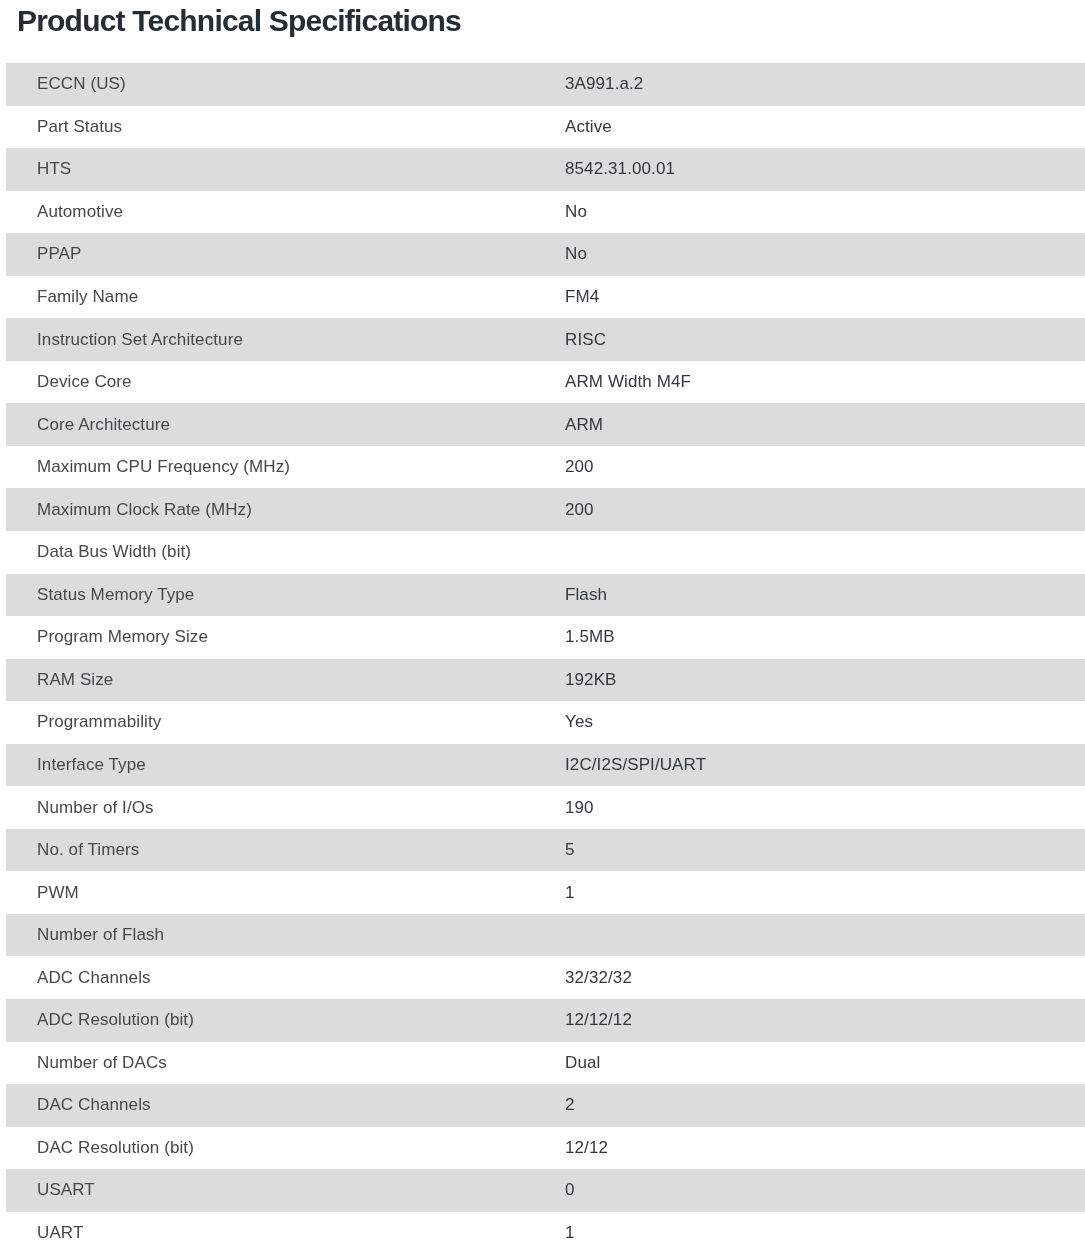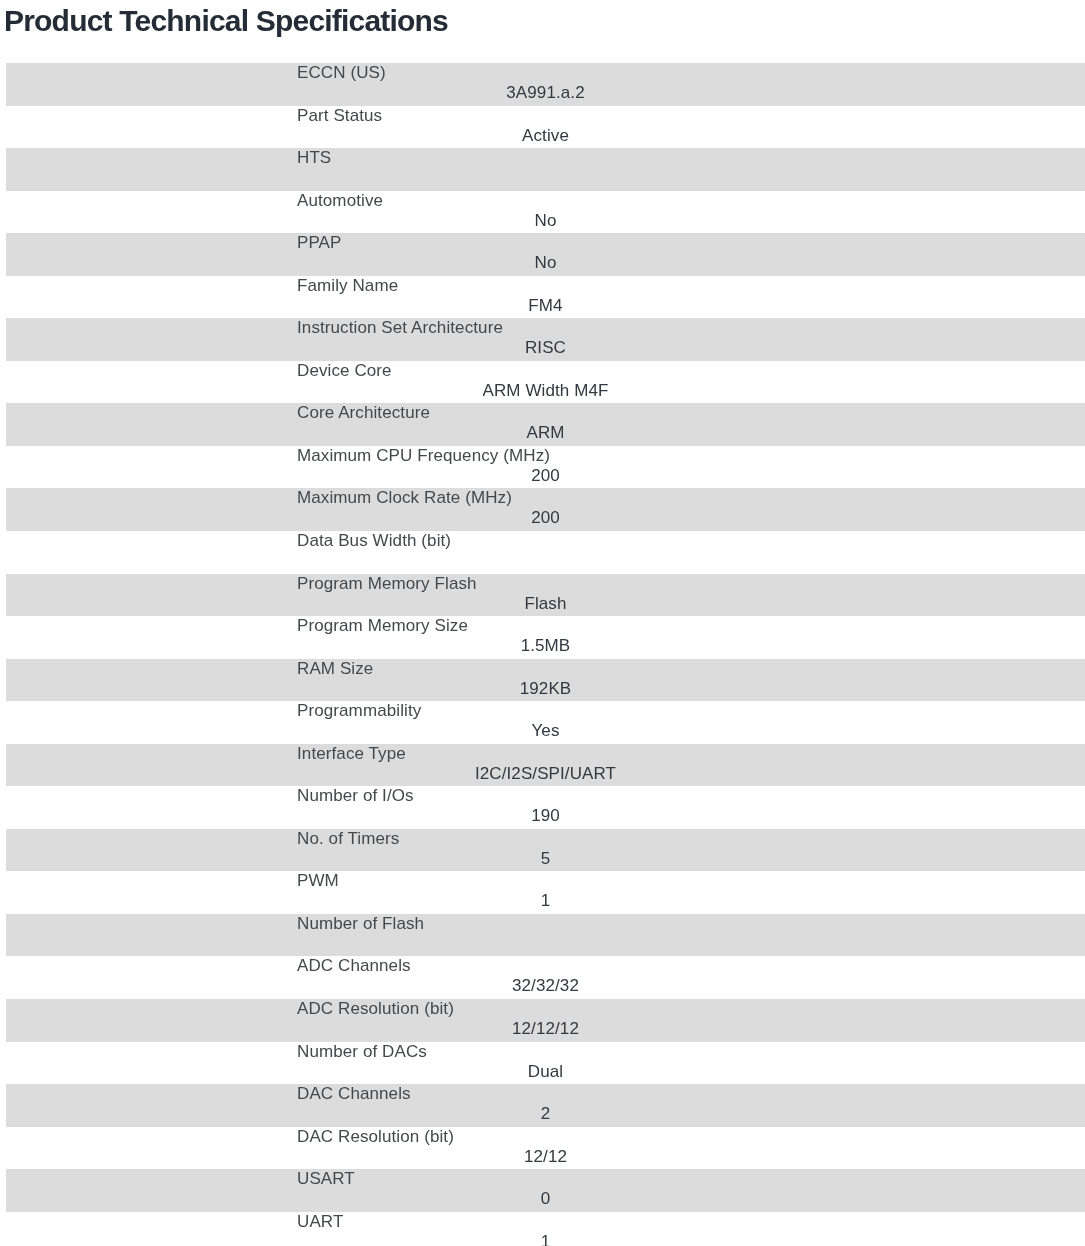--- a/index.html
+++ b/index.html
@@ -16,39 +16,38 @@
     background: var(--row_bg);
   }
   body {
     width: 1085px;
     height: 1246px;
     overflow: hidden;
     font-family: "Liberation Sans", sans-serif;
   }
   .page-title {
     margin: 0;
-    padding: 2px 0 0 4px;
+    padding: 2px 0 0 17px;
     font-size: 30px;
     line-height: 38px;
     font-weight: bold;
     letter-spacing: -0.8px;
     color: var(--title_color);
   }
   .spec-table {
     margin-top: 23px;
     margin-left: 6px;
     width: 1079px;
   }
   .spec-row {
     display: flex;
     align-items: center;
     height: 42.55px;
     background: var(--row_bg);
     font-size: 17px;
-    flex-direction: column;
   }
   .spec-row:nth-child(odd) {
     background: var(--row_alt);
   }
   .spec-label {
     width: 559px;
     padding-left: 31px;
     color: var(--label_color);
     font-weight: normal;
     letter-spacing: 0.1px;
@@ -73,20 +72,21 @@
     <div class="spec-row">
     <div class="spec-label">ECCN (US)</div>
     <div class="spec-value">3A991.a.2</div>
   </div>
     <div class="spec-row">
     <div class="spec-label">Part Status</div>
     <div class="spec-value">Active</div>
   </div>
     <div class="spec-row">
     <div class="spec-label">HTS</div>
+    <div class="spec-value">8542.31.00.01</div>
   </div>
     <div class="spec-row">
     <div class="spec-label">Automotive</div>
     <div class="spec-value">No</div>
   </div>
     <div class="spec-row">
     <div class="spec-label">PPAP</div>
     <div class="spec-value">No</div>
   </div>
     <div class="spec-row">
@@ -110,21 +110,21 @@
     <div class="spec-value">200</div>
   </div>
     <div class="spec-row">
     <div class="spec-label">Maximum Clock Rate (MHz)</div>
     <div class="spec-value">200</div>
   </div>
     <div class="spec-row">
     <div class="spec-label">Data Bus Width (bit)</div>
   </div>
     <div class="spec-row">
-    <div class="spec-label">Program Memory Flash</div>
+    <div class="spec-label">Status Memory Type</div>
     <div class="spec-value">Flash</div>
   </div>
     <div class="spec-row">
     <div class="spec-label">Program Memory Size</div>
     <div class="spec-value">1.5MB</div>
   </div>
     <div class="spec-row">
     <div class="spec-label">RAM Size</div>
     <div class="spec-value">192KB</div>
   </div>

